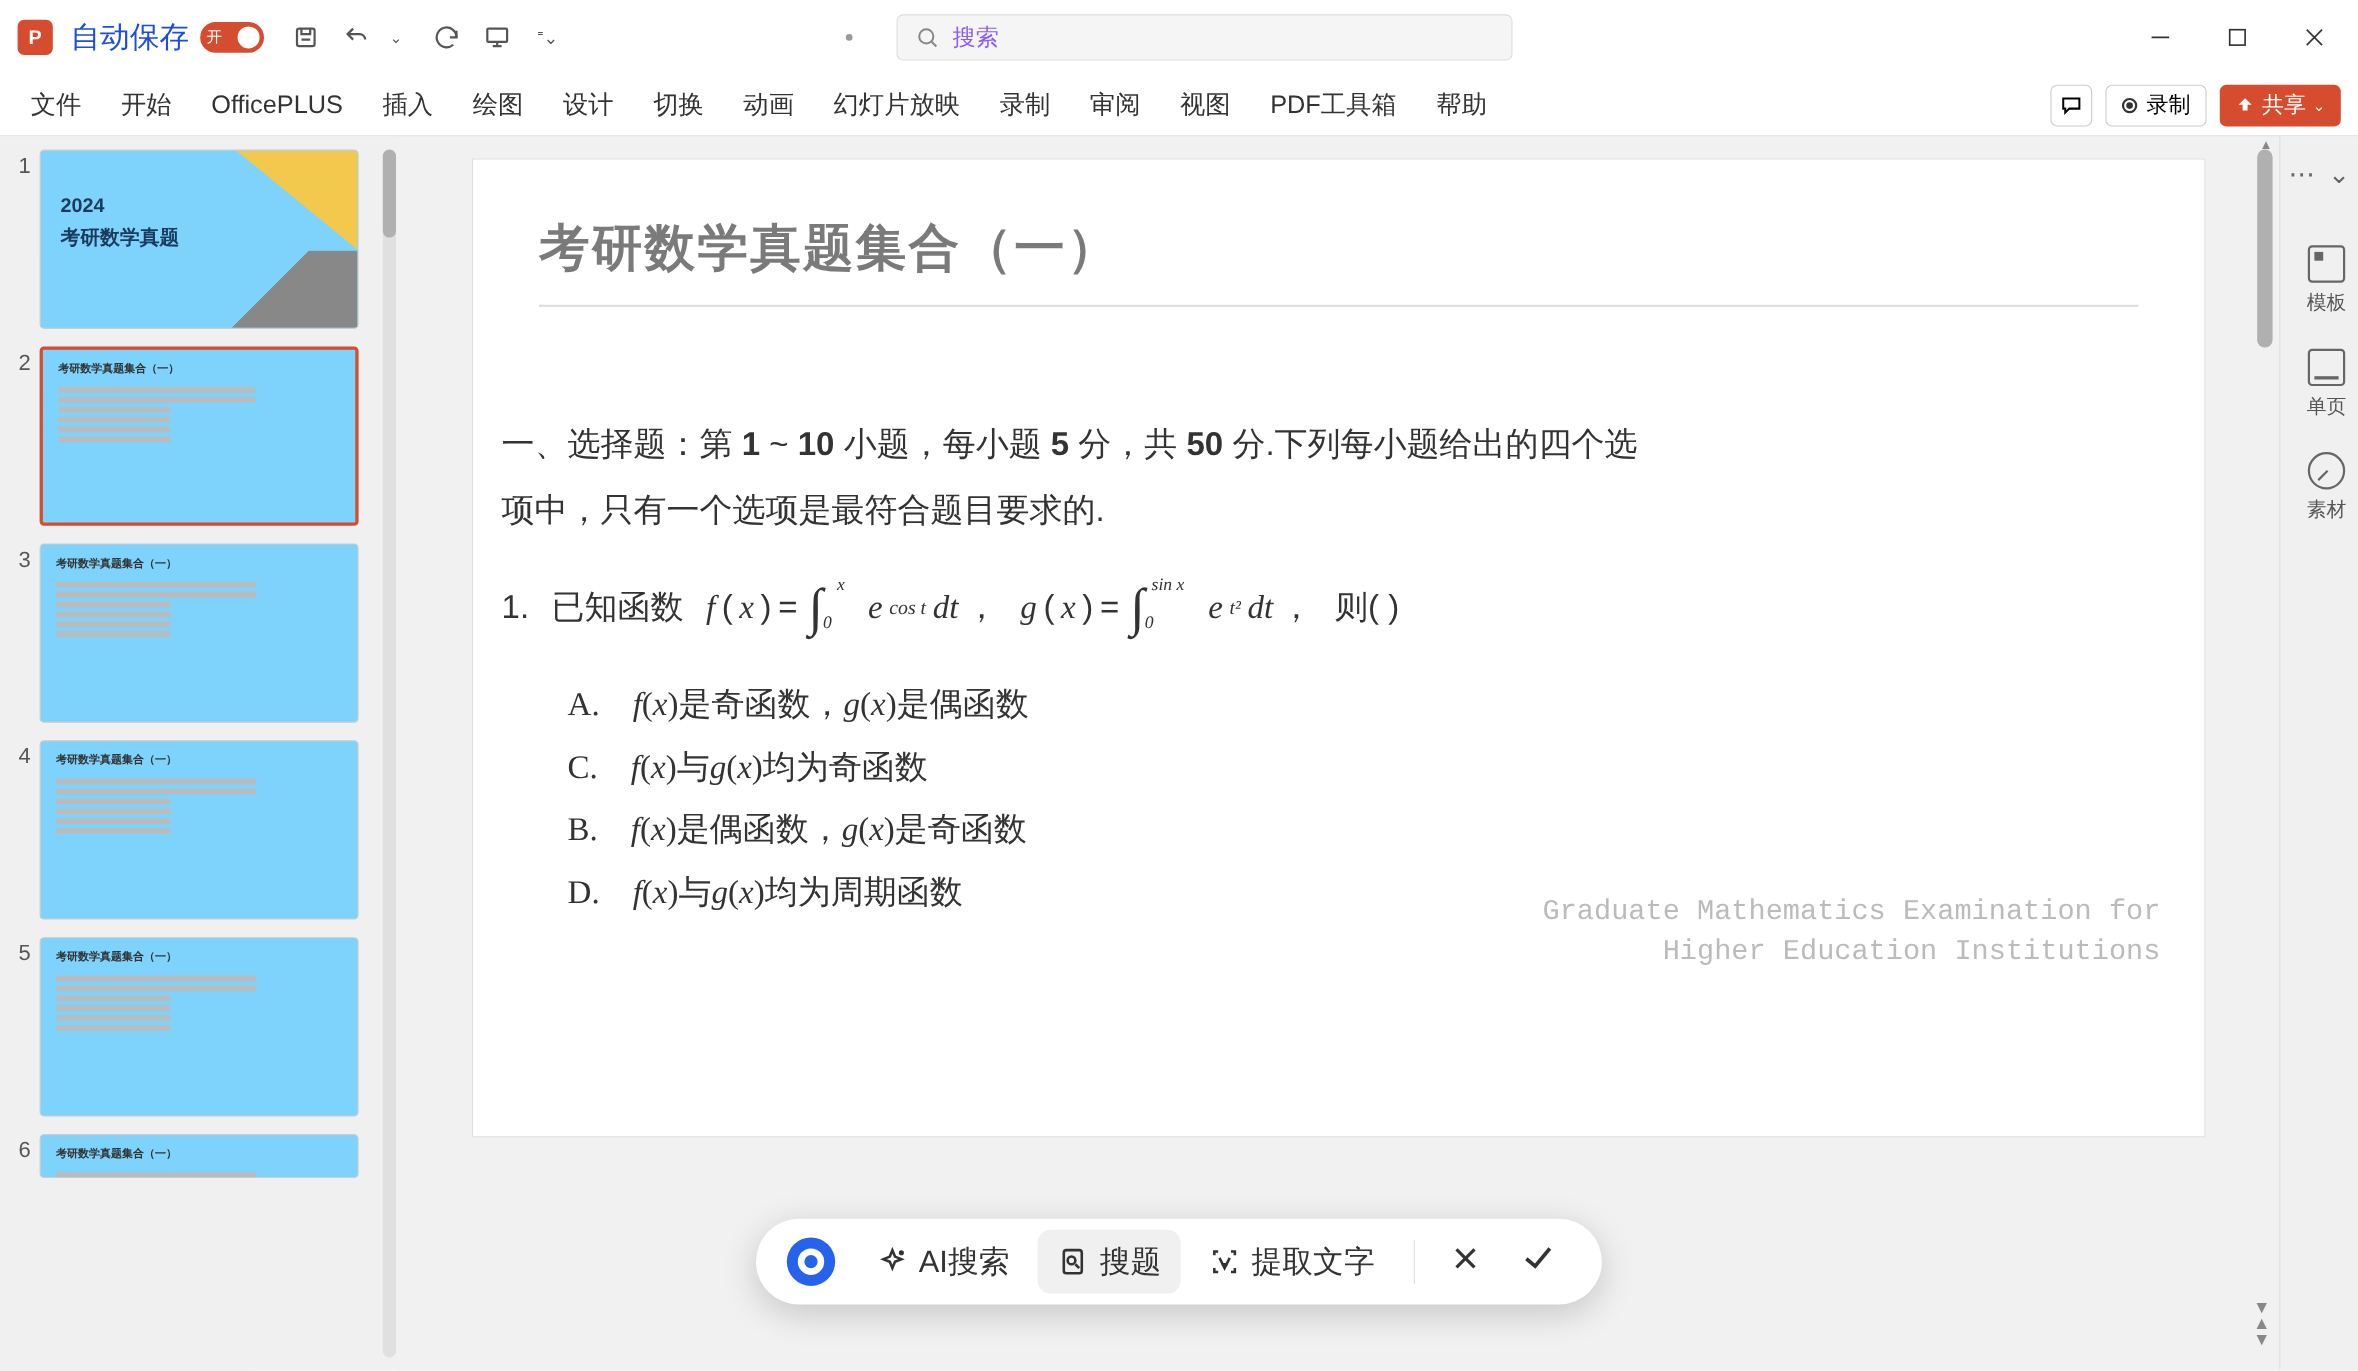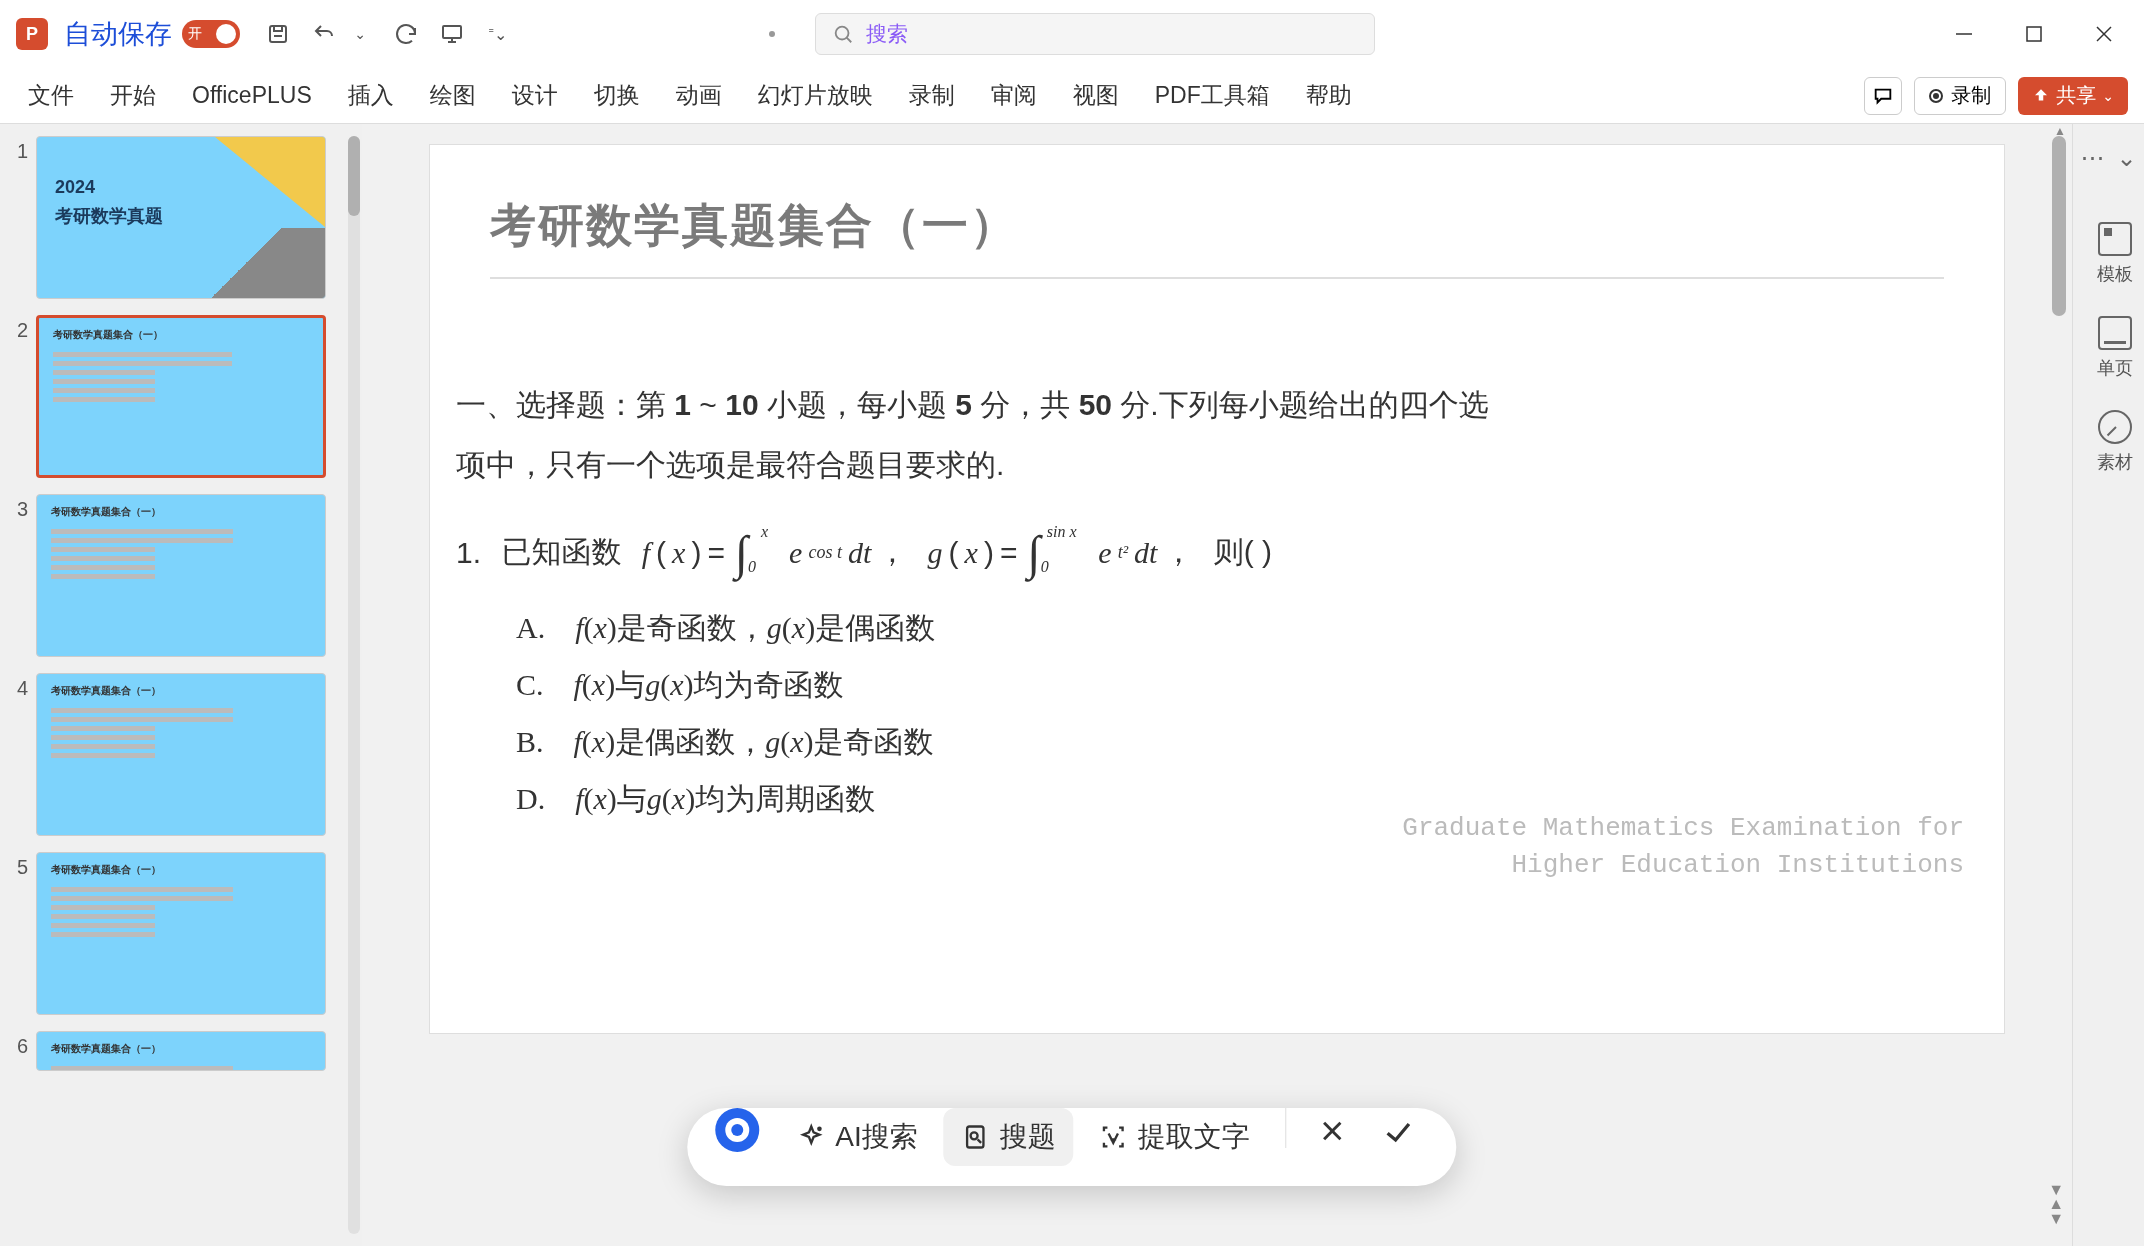--- a/index.html
+++ b/index.html
@@ -349,21 +349,21 @@
     .int-bounds {
       font-size: 16px;
       font-style: italic;
       position: absolute;
     }
     .int-upper { top: -2px; right: -20px; }
     .int-lower { bottom: 4px; right: -8px; }
     .int-upper2 { top: -2px; right: -36px; }
     .sup { font-size: 18px; vertical-align: super; }
     .options {
-      margin-top: 28px;
+      margin-top: 40px;
       padding-left: 60px;
     }
     .option {
       font-size: 30px;
       color: #333;
       margin: 16px 0;
       font-family: "Times New Roman", "SimSun", serif;
     }
     .footer-text {
       position: absolute;
@@ -449,21 +449,21 @@
     }
     .floating-toolbar {
       position: absolute;
       bottom: 60px;
       left: 50%;
       transform: translateX(-50%);
       background: #fff;
       border-radius: 40px;
       height: 78px;
       display: flex;
-      align-items: flex-start;
+      align-items: center;
       padding: 0 28px;
       gap: 8px;
       box-shadow: 0 8px 32px rgba(0,0,0,0.18);
     }
     .ft-circle {
       width: 44px;
       height: 44px;
       background: #2563eb;
       border-radius: 50%;
       display: flex;

